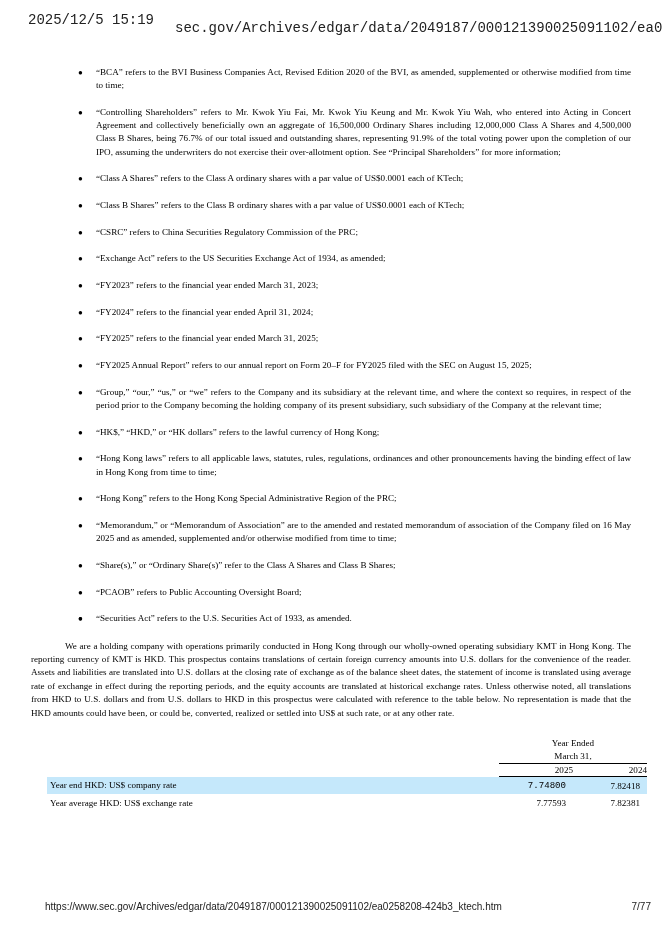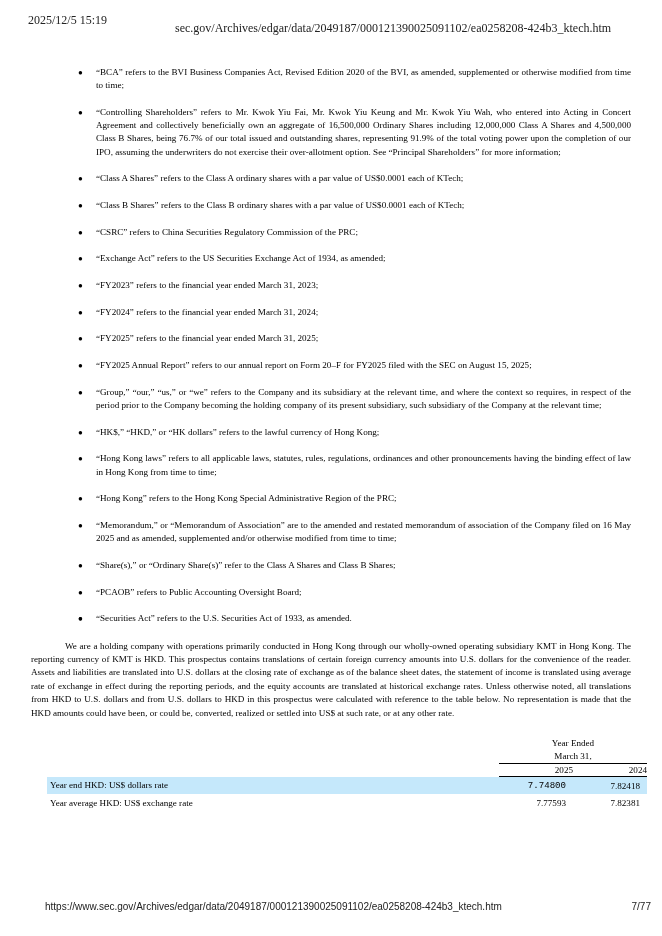--- a/index.html
+++ b/index.html
@@ -16,22 +16,22 @@
     overflow: hidden;
   }
 
   
   .print-header {
     position: absolute;
     top: 13px;
     left: 0;
     width: 662px;
     height: 14px;
-    font-family: Liberation Serif, serif;
-    font-size: 12px;
+    font-family: Liberation Mono, monospace;
+    font-size: 14px;
     color: #222;
     line-height: 14px;
   }
   .print-header .ph-date {
     position: absolute;
     left: 28px;
     top: 0;
     white-space: nowrap;
   }
   .print-header .ph-url {
@@ -208,21 +208,21 @@
       <li>
         <span class="bullet">●</span>
         <span class="txt">“Exchange  Act” refers to the US Securities Exchange  Act  of  1934, as amended;</span>
       </li>
       <li>
         <span class="bullet">●</span>
         <span class="txt">“FY2023” refers to the financial year ended March 31, 2023;</span>
       </li>
       <li>
         <span class="bullet">●</span>
-        <span class="txt">“FY2024” refers to the financial year ended March 31, 2024;</span>
+        <span class="txt">“FY2024” refers to the financial year ended April 31, 2024;</span>
       </li>
       <li>
         <span class="bullet">●</span>
         <span class="txt">“FY2025” refers to the financial year ended March 31, 2025;</span>
       </li>
       <li>
         <span class="bullet">●</span>
         <span class="txt">“FY2025 Annual Report” refers to our annual report on Form 20–F for FY2025 filed with the SEC on August 15, 2025;</span>
       </li>
       <li>
@@ -282,21 +282,21 @@
         <tr class="rule-row">
           <td class="gap"></td>
           <td class="ruled" colspan="2"></td>
         </tr>
         <tr>
           <td class="hdr-year hdr-year-gap"></td>
           <td class="hdr-year">2025</td>
           <td class="hdr-year">2024</td>
         </tr>
         <tr class="data-row highlight">
-          <td class="label" style="background: rgb(197, 232, 251);">Year end HKD: US$ dollars rate</td>
+          <td class="label" style="background: rgb(197, 232, 251);">Year end HKD: US$ company rate</td>
           <td class="num" style="background: rgb(197, 232, 251); font-family: Liberation Mono, monospace;">7.74800</td>
           <td class="num" style="background: rgb(197, 232, 251); text-align: right;">7.82418</td>
         </tr>
         <tr class="data-row">
           <td class="label">Year average HKD: US$ exchange rate</td>
           <td class="num">7.77593</td>
           <td class="num">7.82381</td>
         </tr>
       </tbody>
     </table>

